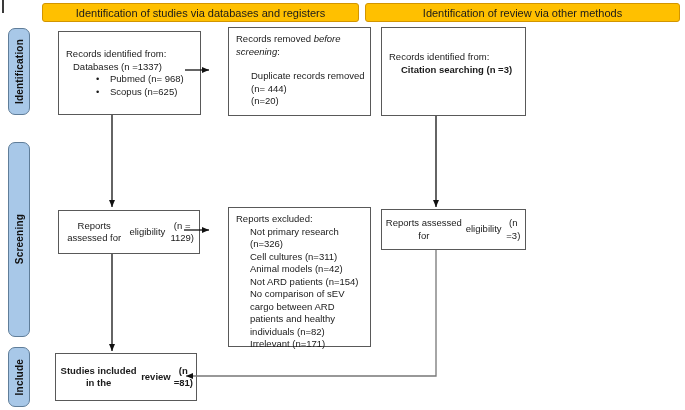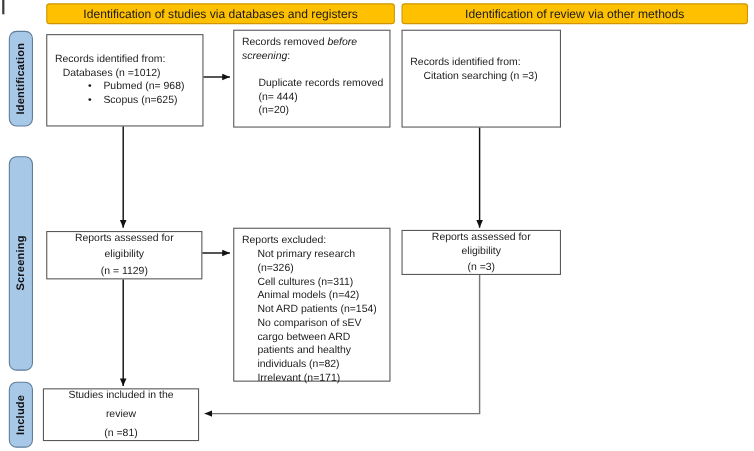--- a/index.html
+++ b/index.html
@@ -26,42 +26,42 @@
   .stage span {
     writing-mode:vertical-rl; transform:rotate(180deg);
     font-weight:bold; font-size:10px; letter-spacing:0.2px; color:#111;
   }
   .s1 { top:28px; height:87px; }
   .s2 { top:142px; height:195px; }
   .s3 { top:347px; height:60px; }
 
   .box {
     position:absolute; background:#ffffff; border:1px solid var(--box-border,#595959);
-    font-size:9.5px; line-height:12.5px; box-sizing:border-box;
+    font-size:9.5px; line-height:12.5px; box-sizing:border-box;margin-left:16px;
   }
   .b1 { left:42px; top:31px; width:143px; height:84px;
         display:flex; flex-direction:column; justify-content:center; padding-left:7px; }
   .b1 .ind1 { margin-left:7px; }
   .bullet-row { margin-left:30px; display:flex; }
   .bullet-row .dot { width:14px; text-align:left; }
 
   .b2 { left:212px; top:27px; width:143px; height:89px; padding:5px 4px 0 7px; }
   .b2 .ind { margin-left:15px; }
   .sp { height:12px; }
 
   .b3 { left:365px; top:27px; width:145px; height:89px; padding:23px 4px 0 7px; }
-  .b3 .ind1 { margin-left:12px; }
+  .b3 .ind1 { margin-left:12px;font-weight:bold; }
 
-  .center-box { display:flex; flex-direction:column; align-items:center;
-                justify-content:space-between; text-align:center; }
+  .center-box { display:flex; flex-direction:row; align-items:center;
+                justify-content:center; text-align:center; }
   .b4 { left:42px; top:210px; width:142px; height:44px; }
   .b5 { left:212px; top:207px; width:143px; height:140px; padding:5px 1px 0 7px; }
   .b5 .ind { margin-left:14px; }
   .b6 { left:365px; top:209px; width:145px; height:41px; }
-  .b7 { left:39px; top:353px; width:142px; height:48px; }
+  .b7 { left:39px; top:353px; width:142px; height:48px;font-weight:bold; }
 
   svg.arrows { position:absolute; left:0; top:0; pointer-events:none; }
   .arrows line, .arrows polyline { stroke:var(--arrow,#111111); stroke-width:1.3; fill:none; }
   .arrows polyline.gray { stroke:#777777; }
   .arrows marker path { fill:var(--arrow,#111111); }
 </style>
 </head>
 <body>
 
 <div class="canvas">
@@ -80,21 +80,21 @@
   </div>
   <div class="stage s2">
     <span>Screening</span>
   </div>
   <div class="stage s3">
     <span>Include</span>
   </div>
 
   <div class="box b1">
     <div>Records identified from:</div>
-    <div class="ind1">Databases (n =1012)</div>
+    <div class="ind1">Databases (n =1337)</div>
     <div class="bullet-row">
       <span class="dot">•</span>
       <span>Pubmed (n= 968)</span>
     </div>
     <div class="bullet-row">
       <span class="dot">•</span>
       <span>Scopus (n=625)</span>
     </div>
   </div>
 

